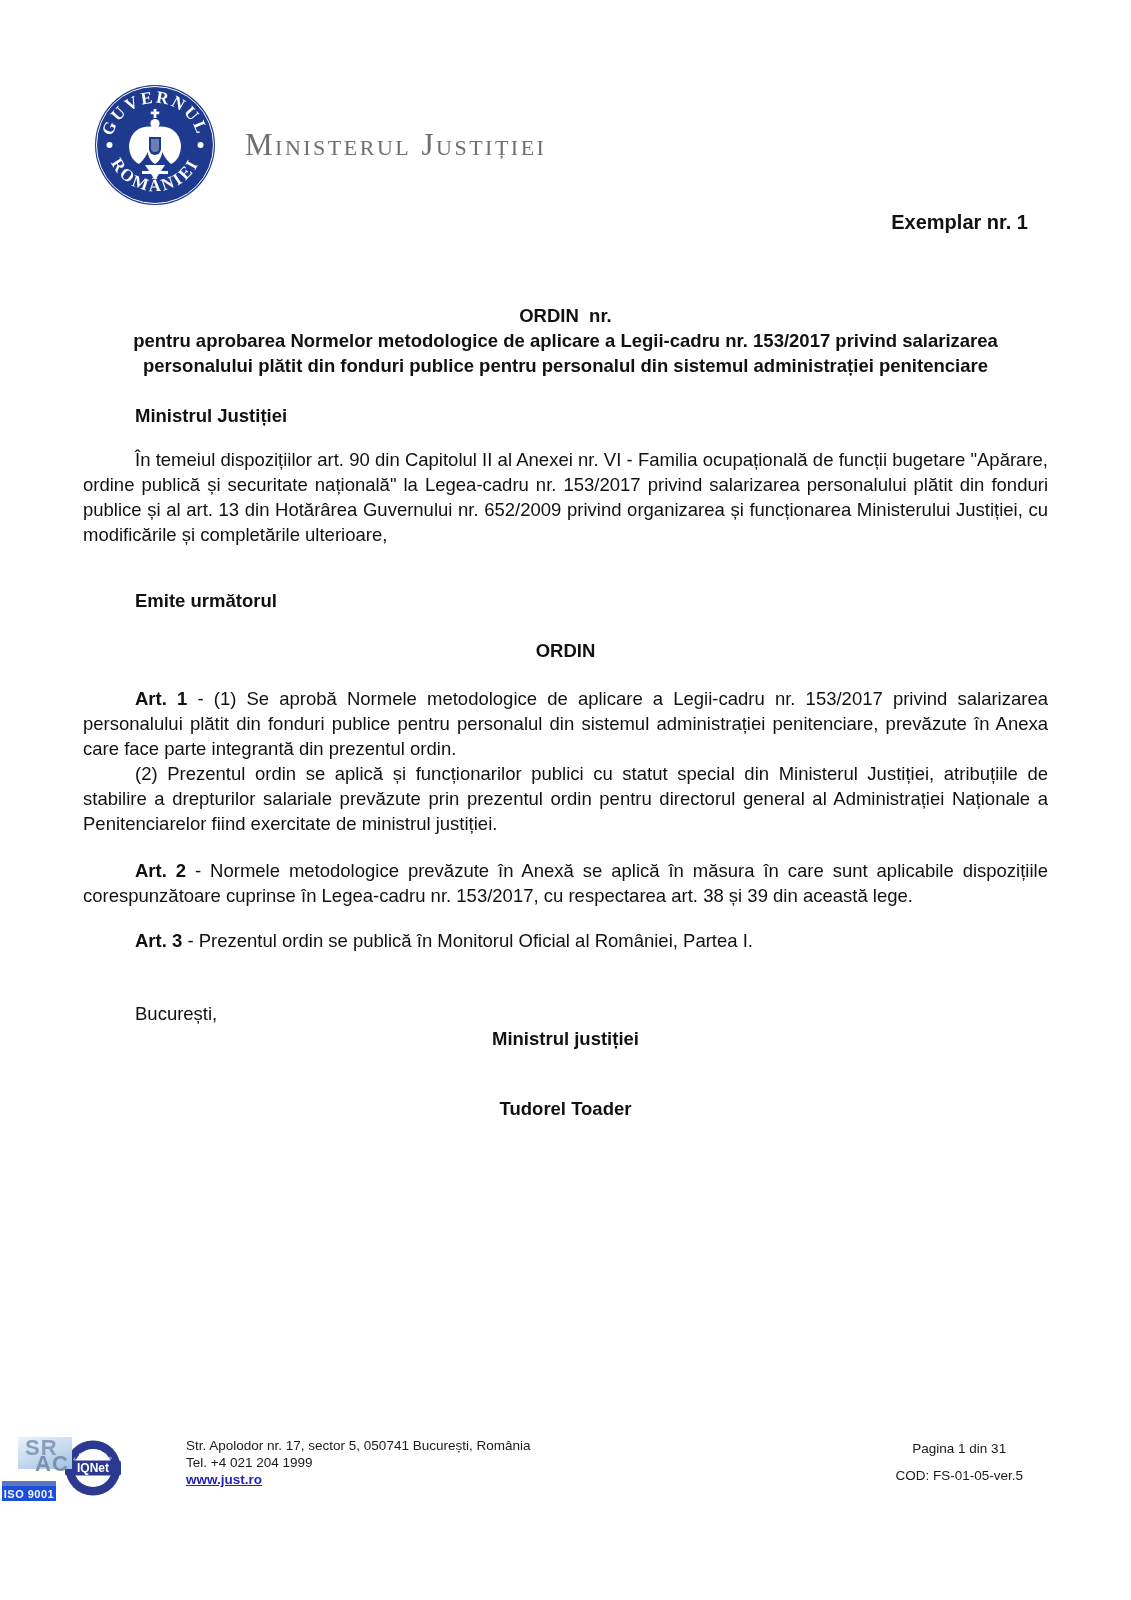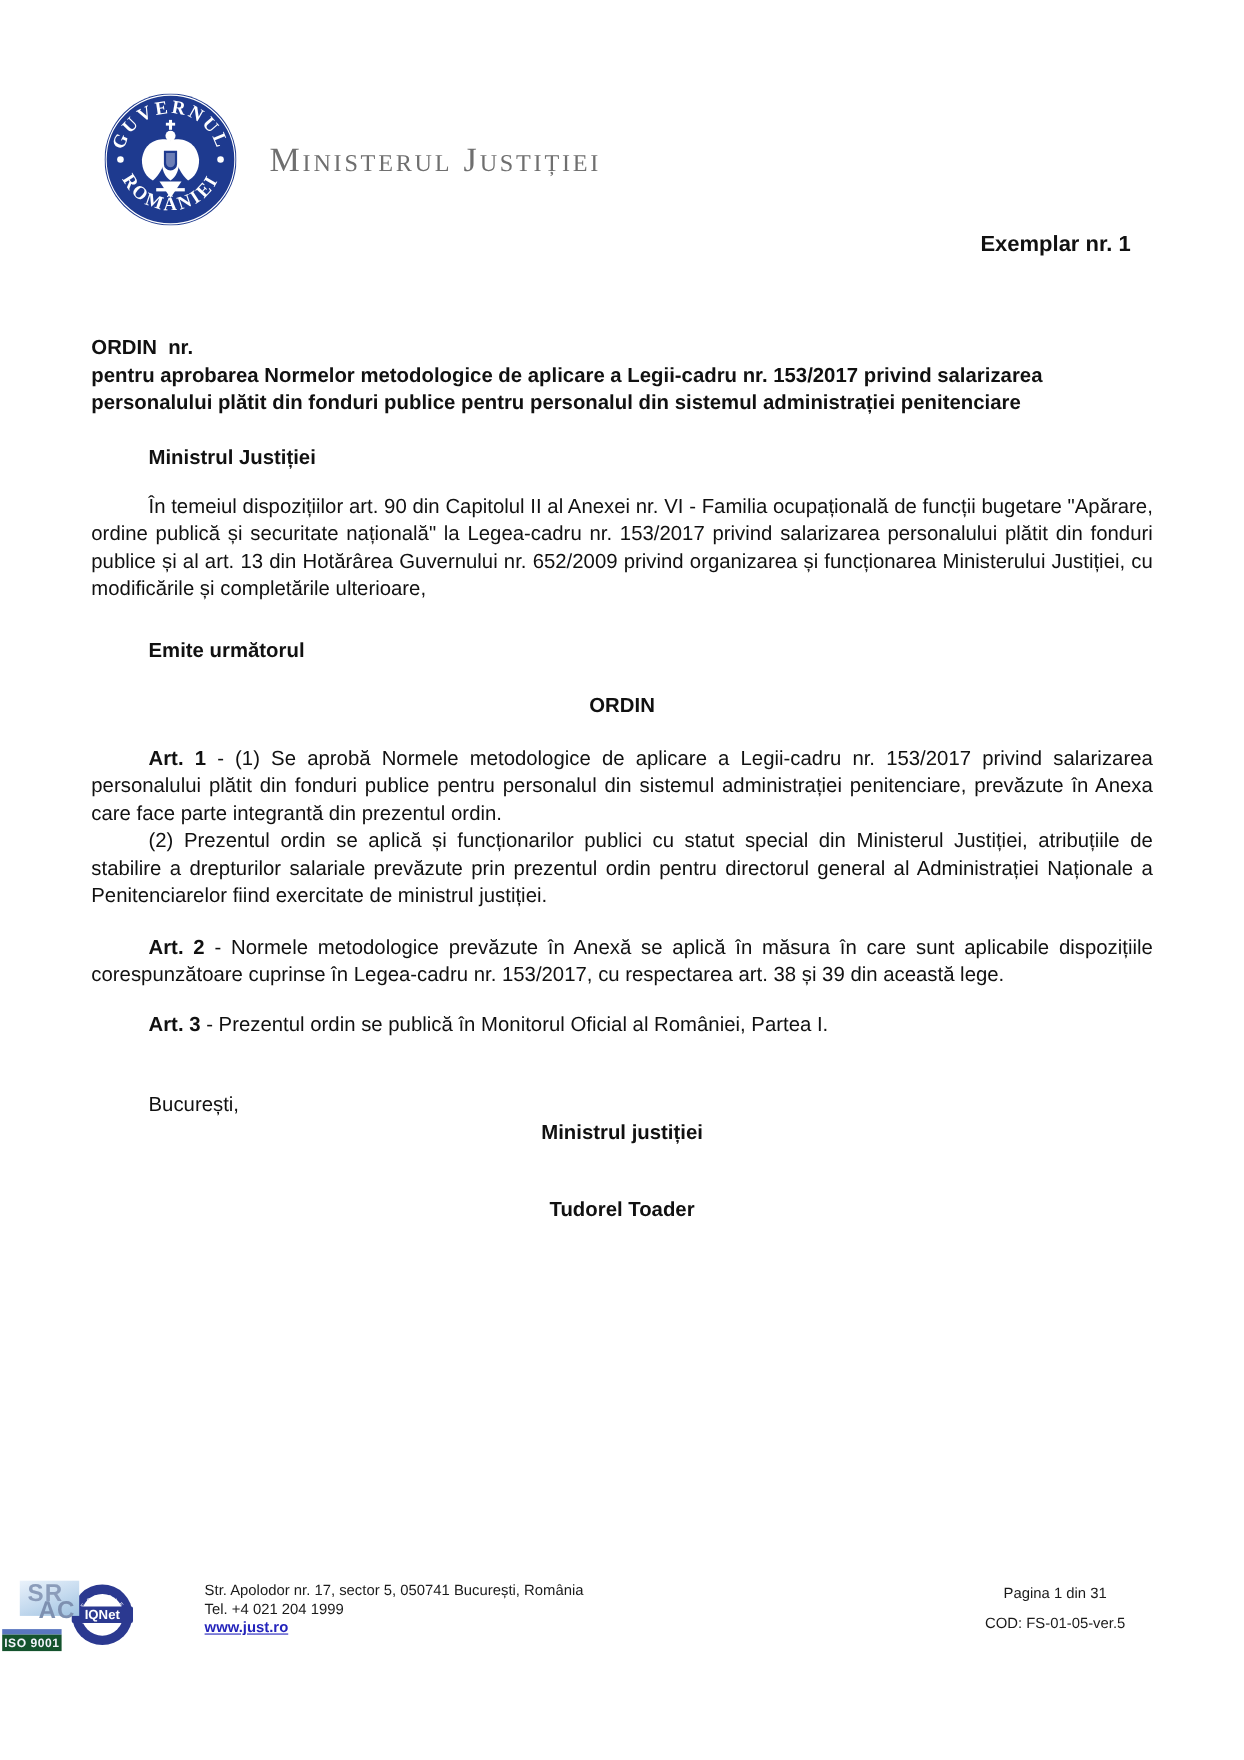--- a/index.html
+++ b/index.html
@@ -25,21 +25,21 @@
   }
   .exemplar{
     margin-top:5px;
     text-align:right;
     padding-right:20px;
     font-weight:bold;
     font-size:20px;
     line-height:25px;
   }
   
-  .title-block{margin-top:68px;font-weight:bold;font-size:18.5px;line-height:25px;}
+  .title-block{margin-top:68px;text-align:center;font-weight:bold;font-size:18.5px;line-height:25px;}
   .pre{white-space:pre-wrap;}
   
   .para{
     margin:0;
     font-size:18.5px;
     line-height:25px;
     text-align:justify;
     text-indent:52px;
   }
   .subheading{
@@ -48,42 +48,42 @@
     line-height:25px;
     font-weight:bold;
     text-indent:52px;
   }
   .ordin-heading{text-align:center;font-weight:bold;font-size:18.5px;line-height:25px;}
   .center-line{text-align:center;font-weight:bold;font-size:18.5px;line-height:25px;}
   .plain-line{margin:0;font-size:18.5px;line-height:25px;text-indent:52px;}
   .b{font-weight:bold;}
   .mt-sub{margin-top:25px;}
   .mt-pre{margin-top:19px;}
-  .mt-emite{margin-top:31px;}
+  .mt-emite{margin-top:41px;}
   .mt-ordin{margin-top:25px;}
   .mt-art1{margin-top:23px;}
   .mt-art2{margin-top:22px;}
   .mt-art3{margin-top:20px;}
   .mt-city{margin-top:48px;}
   .mt-name{margin-top:45px;}
   
   .footer{position:absolute;left:0;top:1437px;width:100%;}
   .footer-inner{position:relative;display:flex;align-items:flex-start;}
   .footer-logos{display:flex;gap:9px;margin-left:2px;align-items:flex-start;}
   .srac{width:54px;height:64px;position:relative;font-family:"Liberation Sans",sans-serif;}
   .srac-top{
     position:absolute;left:16px;top:0;width:54px;height:32px;
     background:linear-gradient(160deg,#eaf2fb 0%,#c3d9ee 55%,#9fc2e0 100%);
   }
   .srac-sr{position:absolute;left:7px;top:-2px;font-size:22px;font-weight:bold;color:#8b9cba;letter-spacing:1px;}
   .srac-ac{position:absolute;left:17px;top:14px;font-size:22px;font-weight:bold;color:#7e90b0;letter-spacing:1px;}
   .srac-band{position:absolute;left:0;top:44px;width:54px;height:5px;background:#5a77c0;}
   .srac-iso{
     position:absolute;left:0;top:49px;width:54px;height:15px;
-    background:#14532d;color:#f2f4fb;font-size:11px;font-weight:bold;
+    background:#1d4ed8;color:#f2f4fb;font-size:11px;font-weight:bold;
     display:flex;align-items:center;justify-content:center;letter-spacing:0.5px;
   }
   .iqnet{width:56px;height:56px;margin-top:3px;}
   .footer-address{
     margin-left:65px;
     font-size:13.5px;line-height:17px;color:#1a1a1a;
   }
   .footer-link{color:#2323bb;text-decoration:underline;cursor:pointer;font-weight:bold;}
   .footer-right{
     position:absolute;right:108px;top:3px;text-align:center;

